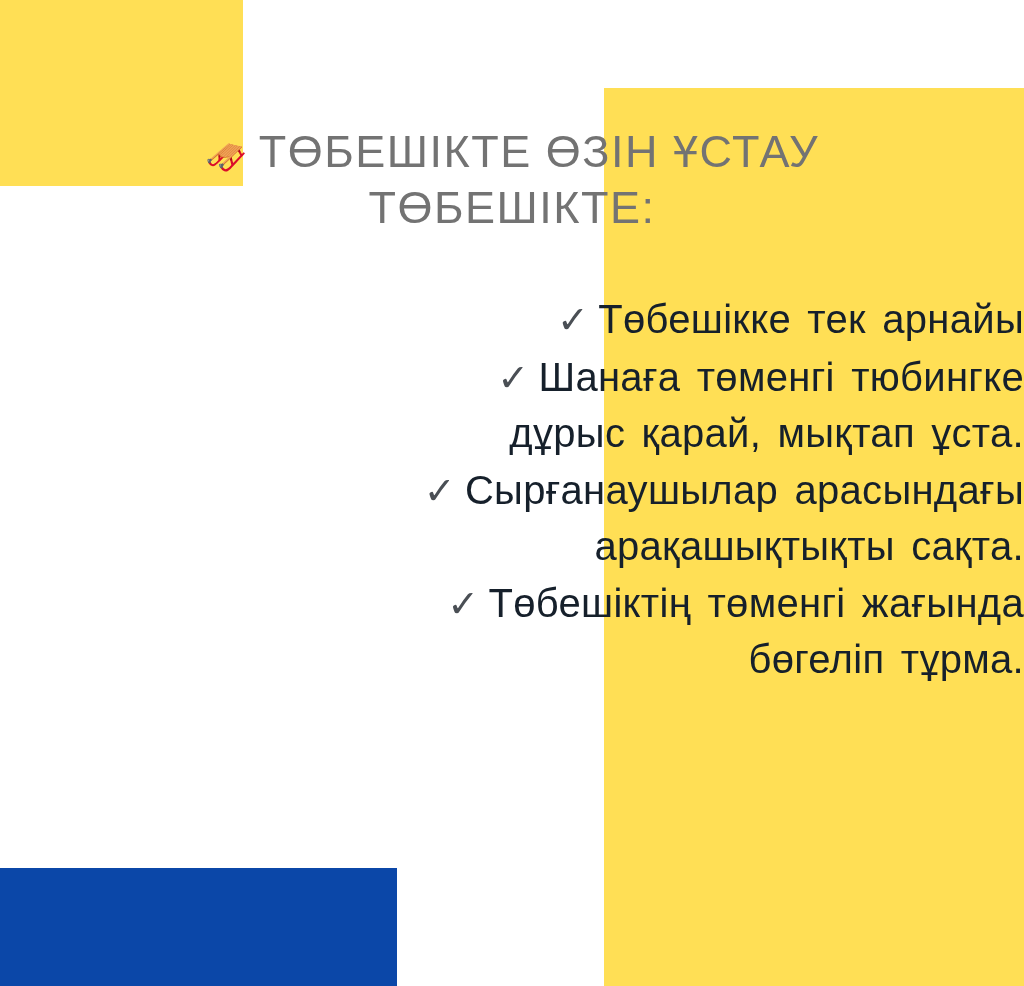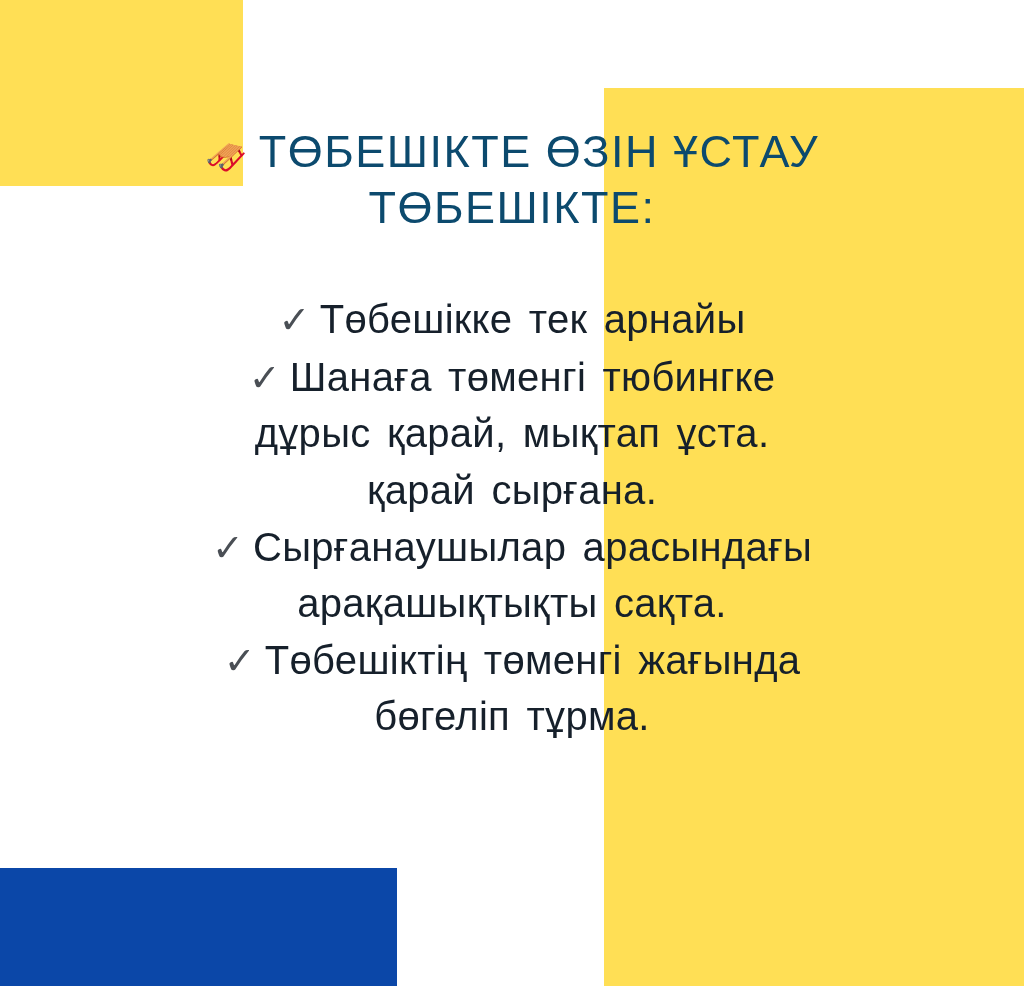--- a/index.html
+++ b/index.html
@@ -58,39 +58,39 @@
     top: 124px;
     width: 1024px;
     text-align: center;
   }
   #title-line-1,
   #title-line-2 {
     display: block;
     font-size: 45px;
     line-height: 56px;
     letter-spacing: 1.5px;
-    color: #0c4a6e;
+    color: #737373;
     white-space: pre;
   }
   #sled-icon {
     font-size: 34px;
     line-height: 1;
     vertical-align: -2px;
     margin-right: 10px;
   }
 
   #rules-list {
     position: absolute;
     left: 0;
     top: 292px;
     width: 1024px;
     margin: 0;
     padding: 0;
     list-style: none;
-    text-align: center;
+    text-align: right;
   }
   .rule-item {
     display: block;
     margin: 0 0 2px 0;
     padding: 0;
   }
   .rule-text {
     display: block;
     font-size: 40px;
     line-height: 55px;
@@ -126,21 +126,20 @@
       <li class="rule-item">
         <span class="rule-text"><span class="check-icon">✓</span><span>Төбешікке тек арнайы</span></span>
       </li>
 
       <li class="rule-item">
         <span class="rule-text"><span class="check-icon">✓</span><span>Шанаға төменгі тюбингке</span></span>
         <span class="rule-text">дұрыс қарай, мықтап ұста.</span>
       </li>
 
       <li class="rule-item">
-        <span class="rule-text">қарай сырғана.</span>
       </li>
 
       <li class="rule-item">
         <span class="rule-text"><span class="check-icon">✓</span><span>Сырғанаушылар арасындағы</span></span>
         <span class="rule-text">арақашықтықты сақта.</span>
       </li>
 
       <li class="rule-item">
         <span class="rule-text"><span class="check-icon">✓</span><span>Төбешіктің төменгі жағында</span></span>
         <span class="rule-text">бөгеліп тұрма.</span>

